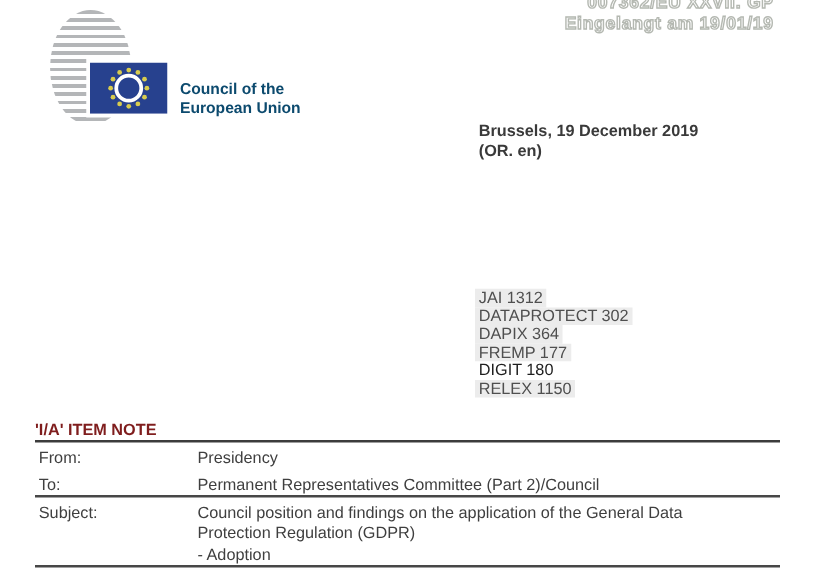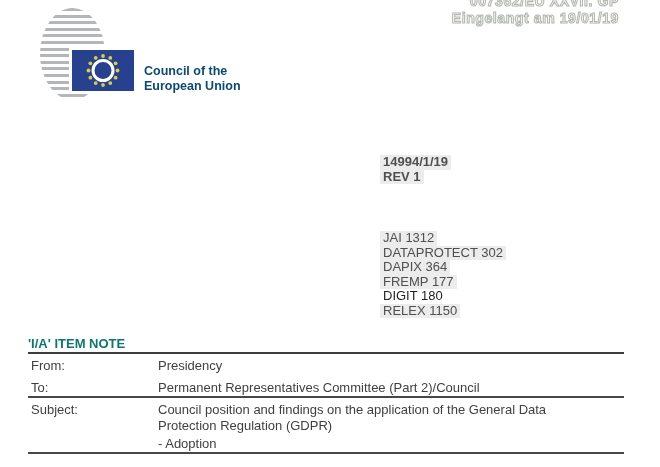--- a/index.html
+++ b/index.html
@@ -82,21 +82,21 @@
   .hl { display: inline-block; padding: 0 3px; margin-left: -3px; }
   .hl[data-hl="true"] { background: #ececec; color: #4f4f4f; }
   .hl[data-hl="false"] { background: transparent; color: #1e1e1e; }
 
   
   .note-heading {
     position: absolute;
     left: 28px; top: 336px;
     font-size: 13px;
     font-weight: bold;
-    color: #0f766e;
+    color: #7f1d1d;
     text-align: right;
   }
   .rule { position: absolute; left: 28px; width: 605px; background: #474747; }
   .rule-top    { top: 352px; height: 2px; background: #3c3c3c; }
   .rule-mid    { top: 396px; height: 1.6px; }
   .rule-bottom { top: 452px; height: 1.6px; }
 
   .row-label { position: absolute; left: 31px; font-size: 13px; color: #3f3f3f; }
   .row-value { position: absolute; left: 158px; font-size: 13px; color: #3f3f3f; }
   .lbl-from { top: 358px; }  .val-from { top: 358px; }
@@ -134,25 +134,25 @@
         <circle cx="18.4" cy="13.3" r="1.9"></circle>
         <circle cx="23.7" cy="7.9" r="1.9"></circle>
       </g>
     </svg>
   </div>
   <div class="org-name">
     <div>Council of the</div>
     <div>European Union</div>
   </div>
 
+  <div class="date-block">
+    <div>Brussels, 19 December 2019</div>
+    <div>(OR. en)</div>
+  </div>
 
-  <div class="docnum-block">
-    <div><span class="hl" data-hl="true">14994/1/19</span></div>
-    <div><span class="hl" data-hl="true">REV 1</span></div>
-  </div>
 
   <div class="codes-block">
     <div><span class="hl" data-hl="true">JAI 1312</span></div>
     <div><span class="hl" data-hl="true">DATAPROTECT 302</span></div>
     <div><span class="hl" data-hl="true">DAPIX 364</span></div>
     <div><span class="hl" data-hl="true">FREMP 177</span></div>
     <div><span class="hl" data-hl="false">DIGIT 180</span></div>
     <div><span class="hl" data-hl="true">RELEX 1150</span></div>
   </div>
 

